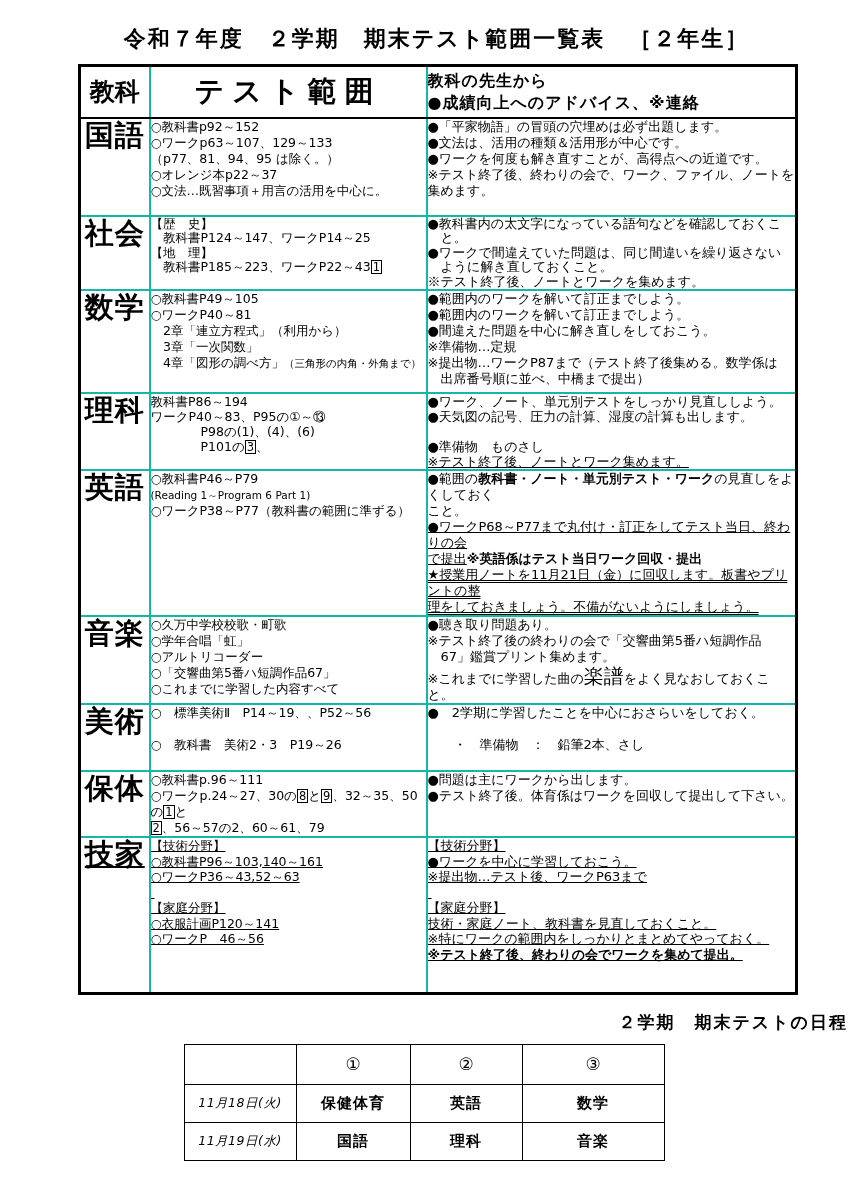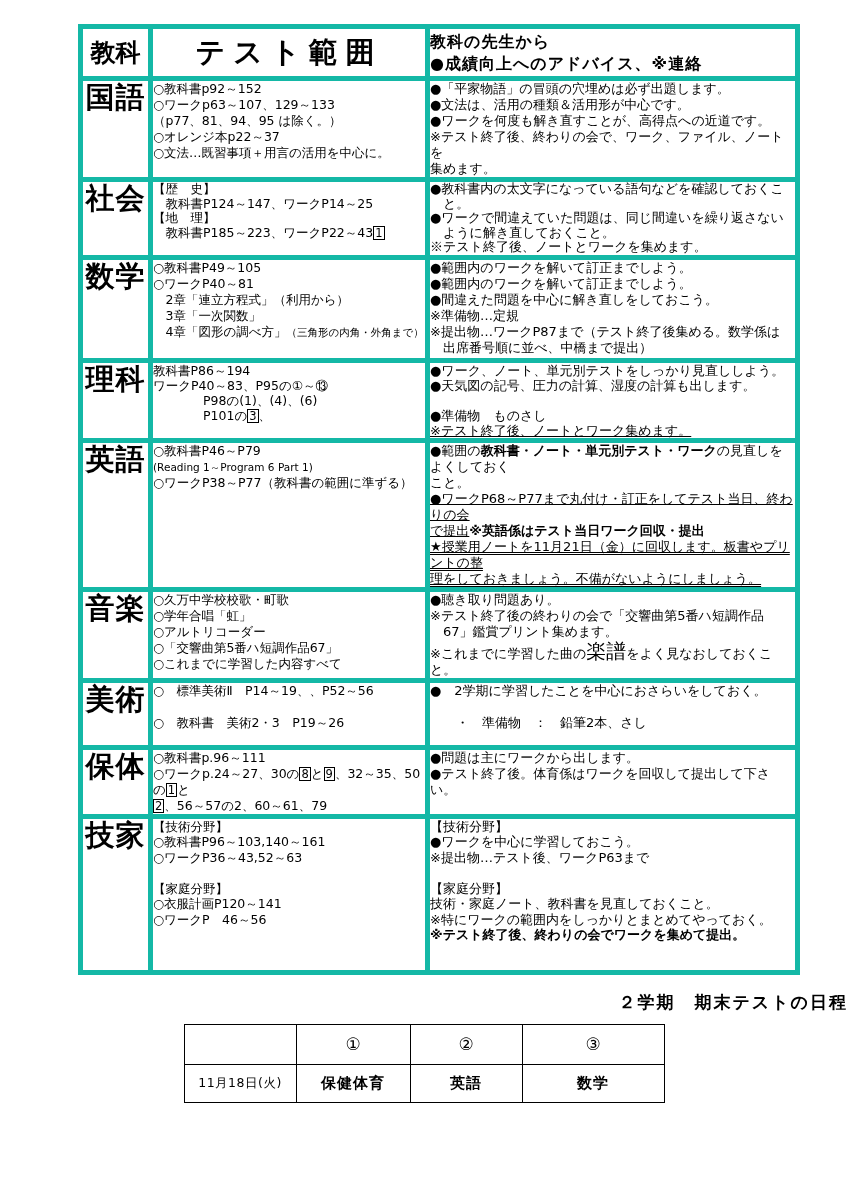--- a/index.html
+++ b/index.html
@@ -17,21 +17,21 @@
     white-space:pre;
   }
 
   
   .main-table{
     border-collapse:collapse;table-layout:fixed;
     margin-left:78px;width:717px;
     border:3px solid #000;
   }
   .main-table th,.main-table td{
-    border:5px solid #14b8a6;vertical-align:top;overflow:hidden;padding:0;
+    border:2px solid #14b8a6;vertical-align:top;overflow:hidden;padding:0;
   }
   .col-subject{width:70px;}
   .col-range{width:277px;}
   .col-advice{width:370px;}
 
   .header-row{height:52px;}
   .header-row th{border-bottom:2px solid #000;vertical-align:middle;}
   .subject-header{font-size:25px;font-weight:bold;text-align:center;}
   .range-header{font-size:29px;font-weight:bold;text-align:center;letter-spacing:8px;}
   .advice-header{font-size:16px;font-weight:bold;text-align:left;line-height:1.35;letter-spacing:1px;}
@@ -46,21 +46,21 @@
 
   
   .row-kokugo{height:98px;}
   .row-shakai{height:74px;}
   .row-sugaku{height:103px;}
   .row-rika{height:76px;}
   .row-eigo{height:104px;}
   .row-ongaku{height:85px;}
   .row-bijutsu{height:67px;}
   .row-hotai{height:57px;margin-left:20px;}
-  .row-gika{height:156px;}
+  .row-gika{height:156px;text-decoration:underline;}
   .row-shakai .line{line-height:14.5px;}
   .row-rika .line{line-height:15px;}
   .row-gika .line{line-height:15.5px;}
   .row-shakai .advice-cell{font-family:"DejaVu Serif","Liberation Serif",serif;}
 
   
   .seg-b{font-weight:bold;}
   .seg-u{text-decoration:underline;}
   .seg-uu{text-decoration:underline;text-decoration-style:double;}
   .seg-big{font-size:20px;line-height:22px;}
@@ -75,28 +75,29 @@
   .schedule-table{
     border-collapse:collapse;table-layout:fixed;margin:0 auto;
   }
   .schedule-table th,.schedule-table td{
     border:1px solid #000;text-align:center;vertical-align:middle;padding:0;
   }
   .sc1{width:112px;} .sc2{width:114px;} .sc3{width:112px;} .sc4{width:142px;}
   .schedule-table thead tr{height:40px;}
   .schedule-table tbody tr{height:38px;}
   .schedule-table thead th{font-size:17px;font-weight:normal;}
-  .sched-date{font-size:12.5px;letter-spacing:0.5px;}
+  .sched-date{font-size:12.5px;letter-spacing:0.5px;font-style:italic;}
   .sched-subj{font-size:15px;font-weight:bold;letter-spacing:1px;}
 </style>
 </head>
 <body>
 
 <div class="page">
 
+  <div class="page-title">令和７年度　２学期　期末テスト範囲一覧表　［２年生］</div>
 
   <table class="main-table">
     <colgroup>
         <col class="col-subject">
         <col class="col-range">
         <col class="col-advice">
       </colgroup>
     <thead>
       <tr class="header-row">
         <th class="subject-header">教科</th>
@@ -274,16 +275,22 @@
         <th>③</th>
       </tr>
     </thead>
     <tbody id="schedule-tbody">
         <tr>
           <td class="sched-date">11月18日(火)</td>
           <td class="sched-subj">保健体育</td>
           <td class="sched-subj">英語</td>
           <td class="sched-subj">数学</td>
         </tr>
+        <tr>
+          <td class="sched-date">11月19日(水)</td>
+          <td class="sched-subj">国語</td>
+          <td class="sched-subj">理科</td>
+          <td class="sched-subj">音楽</td>
+        </tr>
       </tbody>
   </table>
 
 </div>
 
 </body></html>

